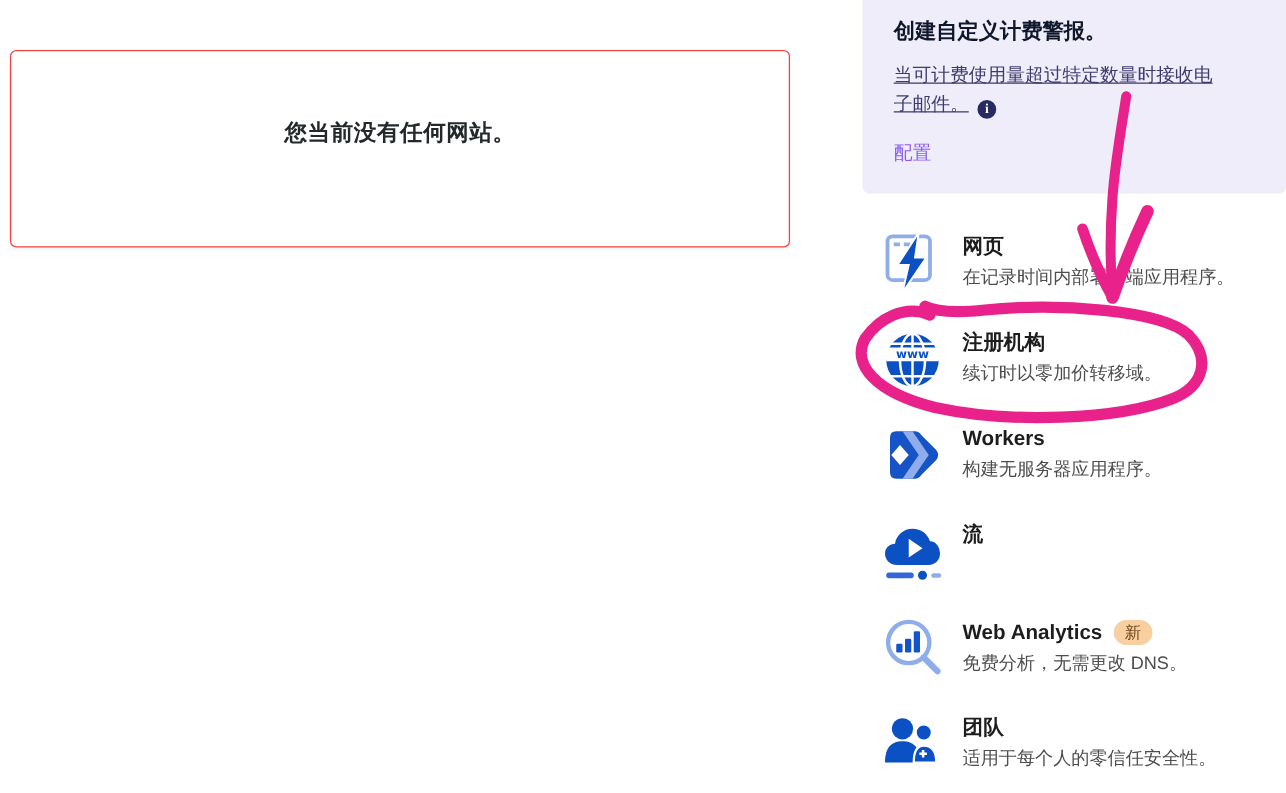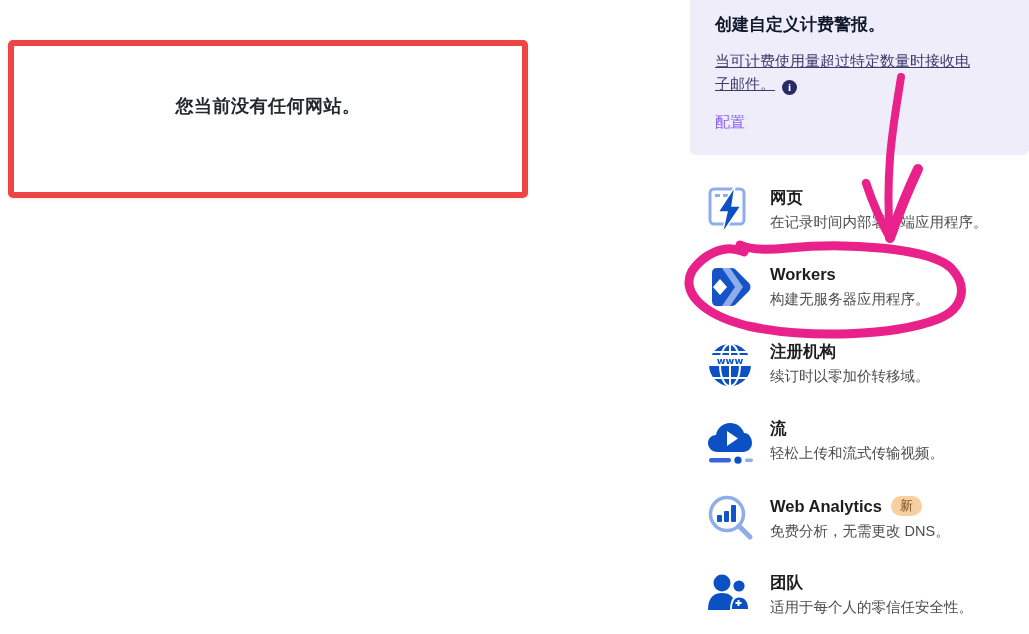--- a/index.html
+++ b/index.html
@@ -4,22 +4,22 @@
 <style>
   html,body{margin:0;padding:0;}
   body{
     width:1029px;height:634px;position:relative;overflow:hidden;
     background:#ffffff;
     font-family:"Liberation Sans","DejaVu Sans",sans-serif;
     -webkit-font-smoothing:antialiased;
   }
   
   .empty-card{
-    position:absolute;left:8px;top:40px;width:520px;height:158px;
-    background:#fff;border:6px solid #ef4444;border-radius:5px;
+    position:absolute;left:8px;top:40px;width:624px;height:158px;
+    background:#fff;border:1px solid #ef4444;border-radius:5px;
     box-shadow:0 1px 4px rgba(0,0,0,.07);
     display:flex;flex-direction:column;align-items:center;justify-content:center;
     box-sizing:border-box;
   }
   .empty-card h2{
     margin:0 0 26px 0;font-size:18px;font-weight:bold;color:#23282b;letter-spacing:.5px;
   }
   .btn-primary{
     background:#0b51c4;color:#ffffff;border:none;border-radius:4px;
     font-size:14px;padding:7px 17px;cursor:pointer;
@@ -95,65 +95,64 @@
           <div class="product-text">
             <div class="p-title">
               <span>网页</span>
             </div>
             <div class="p-desc">在记录时间内部署前端应用程序。</div>
           </div>
         </div>
         <div class="product-item">
           <span class="product-icon">
             <svg viewBox="0 0 50 50">
-      <path d="M12 6 Q7 6 7 11 L7 39 Q7 44 12 44 L27 44 Q30 44 32 41 L44 29 Q47 25 44 21 L32 9 Q30 6 27 6 Z" fill="#1653c6"></path>
-      <path d="M17 6 L30 25 L17 44 L25 44 L38 25 L25 6 Z" fill="#8fadea"></path>
-      <path d="M15 17 L22 25 L15 33 L8 25 Z" fill="#fff"></path>
-    </svg>
-          </span>
-          <div class="product-text">
-            <div class="p-title">
-              <span>Workers</span>
-            </div>
-            <div class="p-desc">构建无服务器应用程序。</div>
-          </div>
-        </div>
-        <div class="product-item">
-          <span class="product-icon">
-            <svg viewBox="0 0 50 50">
       <circle cx="25" cy="26" r="21" fill="#0b51c4"></circle>
       <path d="M7 13 H43 M4 26 H46 M7 39 H43" stroke="#fff" stroke-width="2" fill="none"></path>
       <ellipse cx="25" cy="26" rx="10" ry="21" fill="none" stroke="#fff" stroke-width="2"></ellipse>
       <path d="M25 5 V47" stroke="#fff" stroke-width="2"></path>
       <rect x="3" y="16" width="44" height="10" fill="#fff"></rect>
       <text x="25" y="24.5" text-anchor="middle" font-size="9.5" font-weight="bold" fill="#0b51c4" font-family="DejaVu Sans, sans-serif">www</text>
     </svg>
           </span>
           <div class="product-text">
             <div class="p-title">
               <span>注册机构</span>
             </div>
             <div class="p-desc">续订时以零加价转移域。</div>
           </div>
         </div>
         <div class="product-item">
           <span class="product-icon">
             <svg viewBox="0 0 50 50">
+      <path d="M12 6 Q7 6 7 11 L7 39 Q7 44 12 44 L27 44 Q30 44 32 41 L44 29 Q47 25 44 21 L32 9 Q30 6 27 6 Z" fill="#1653c6"></path>
+      <path d="M17 6 L30 25 L17 44 L25 44 L38 25 L25 6 Z" fill="#8fadea"></path>
+      <path d="M15 17 L22 25 L15 33 L8 25 Z" fill="#fff"></path>
+    </svg>
+          </span>
+          <div class="product-text">
+            <div class="p-title">
+              <span>Workers</span>
+            </div>
+            <div class="p-desc">构建无服务器应用程序。</div>
+          </div>
+        </div>
+        <div class="product-item">
+          <span class="product-icon">
+            <svg viewBox="0 0 50 50">
       <path d="M13 36 C6 36 3 31 3 27 C3 22 7 19 11 19 C12 12 18 7 25 7 C32 7 37 11 39 17 C44 17 47 22 47 27 C47 32 43 36 38 36 Z" fill="#0b51c4"></path>
       <path d="M22 15 L33 22.5 L22 30 Z" fill="#fff"></path>
       <rect x="4" y="42" width="22" height="4.5" rx="2.2" fill="#3366d9"></rect>
       <circle cx="33" cy="44.2" r="3.6" fill="#0b51c4"></circle>
       <rect x="40" y="42.5" width="8" height="3.6" rx="1.8" fill="#8fadea"></rect>
     </svg>
           </span>
           <div class="product-text">
             <div class="p-title">
               <span>流</span>
             </div>
-            <div class="p-desc">轻松上传和流式传输视频。</div>
           </div>
         </div>
         <div class="product-item">
           <span class="product-icon">
             <svg viewBox="0 0 50 50">
       <circle cx="22" cy="21" r="16.5" fill="none" stroke="#8fadea" stroke-width="3.5"></circle>
       <path d="M34 33 L45 44" stroke="#8fadea" stroke-width="5" stroke-linecap="round"></path>
       <rect x="12" y="22" width="5" height="7" rx="1" fill="#1254cc"></rect>
       <rect x="19" y="18" width="5" height="11" rx="1" fill="#1254cc"></rect>
       <rect x="26" y="12" width="5" height="17" rx="1" fill="#1254cc"></rect>

